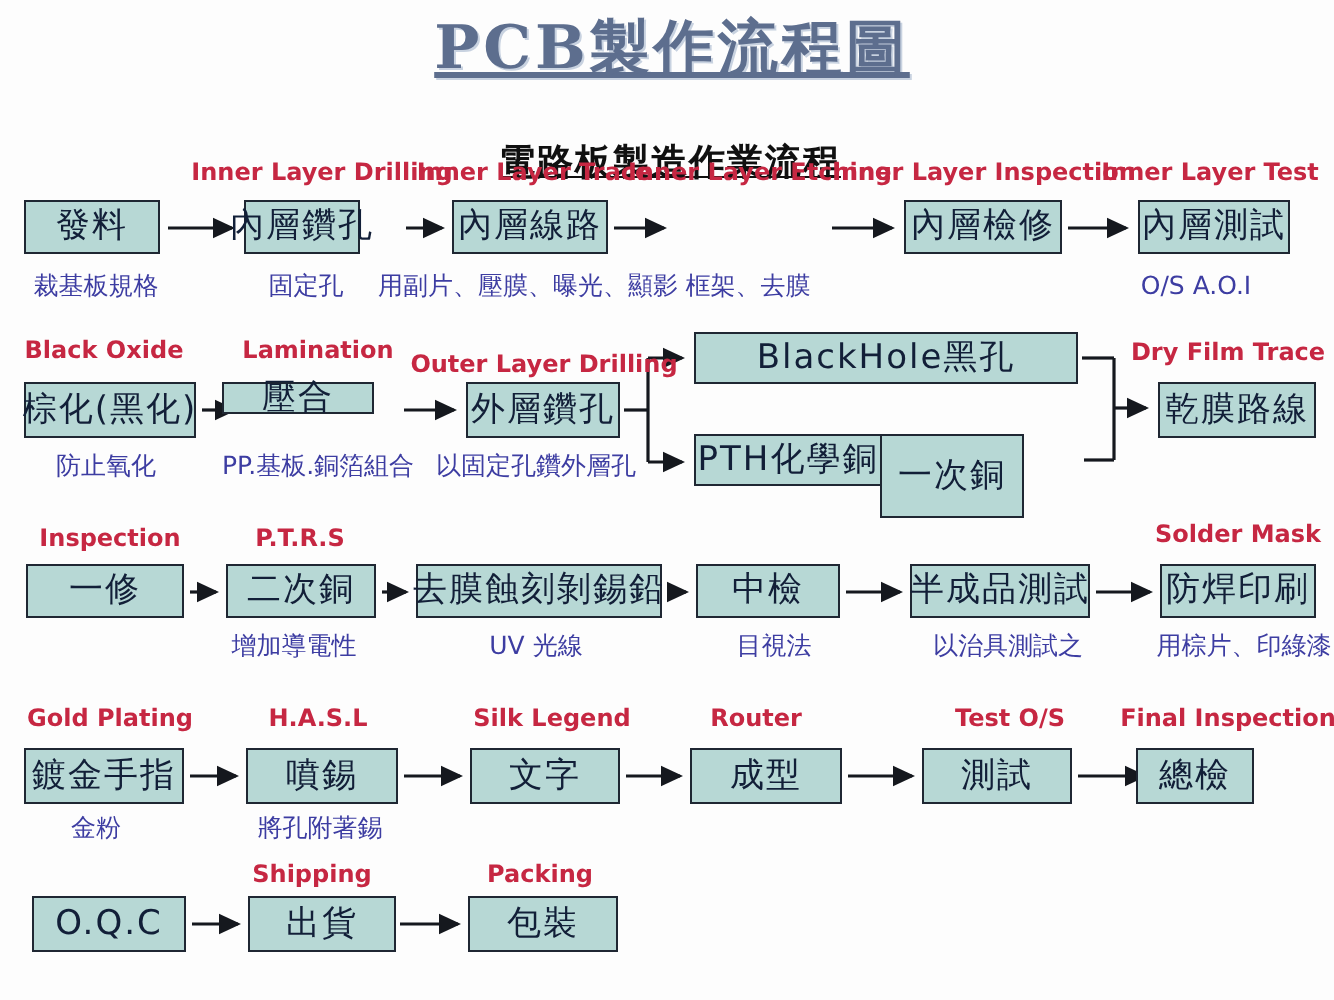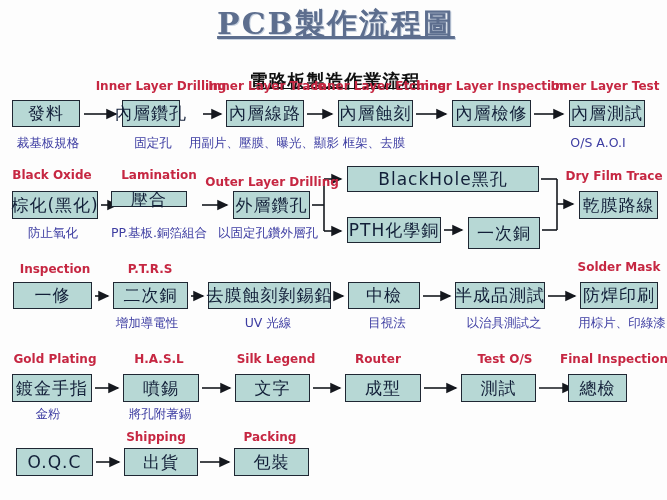--- a/index.html
+++ b/index.html
@@ -91,41 +91,40 @@
 
   <div class="rlabel" style="left:161px;top:80px">Inner Layer Drilling</div>
   <div class="rlabel" style="left:267px;top:80px">Inner Layer Trace</div>
   <div class="rlabel" style="left:380px;top:80px">Inner Layer Etching</div>
   <div class="rlabel" style="left:492px;top:80px">Inner Layer Inspection</div>
   <div class="rlabel" style="left:605px;top:80px">Inner Layer Test</div>
 
   <div class="box" style="left:12px;top:100px;width:68px;height:27px">發料</div>
   <div class="box" style="left:122px;top:100px;width:58px;height:27px">內層鑽孔</div>
   <div class="box" style="left:226px;top:100px;width:78px;height:27px">內層線路</div>
-  <div class="box" style="left:338px;top:100px;width:75px;height:27px">內層蝕刻</div>
   <div class="box" style="left:452px;top:100px;width:79px;height:27px">內層檢修</div>
   <div class="box" style="left:569px;top:100px;width:76px;height:27px">內層測試</div>
 
   <div class="clabel" style="left:48px;top:137px">裁基板規格</div>
   <div class="clabel" style="left:153px;top:137px">固定孔</div>
   <div class="clabel" style="left:264px;top:137px">用副片、壓膜、曝光、顯影</div>
   <div class="clabel" style="left:374px;top:137px">框架、去膜</div>
   <div class="clabel" style="left:598px;top:137px">O/S A.O.I</div>
 
   <div class="rlabel" style="left:52px;top:169px">Black Oxide</div>
   <div class="rlabel" style="left:159px;top:169px">Lamination</div>
   <div class="rlabel" style="left:272px;top:176px">Outer Layer Drilling</div>
   <div class="rlabel" style="left:614px;top:170px">Dry Film Trace</div>
 
   <div class="box" style="left:12px;top:191px;width:86px;height:28px">棕化(黑化)</div>
   <div class="box" style="left:111px;top:191px;width:76px;height:16px">壓合</div>
   <div class="box" style="left:233px;top:191px;width:77px;height:28px">外層鑽孔</div>
   <div class="box" style="left:347px;top:217px;width:94px;height:26px">PTH化學銅</div>
   <div class="box" style="left:347px;top:166px;width:192px;height:26px">BlackHole黑孔</div>
-  <div class="box" style="left:468px;top:217px;width:72px;height:32px">一次銅</div>
+  <div class="box" style="left:440px;top:217px;width:72px;height:42px">一次銅</div>
   <div class="box" style="left:579px;top:191px;width:79px;height:28px">乾膜路線</div>
 
   <div class="clabel" style="left:53px;top:227px">防止氧化</div>
   <div class="clabel" style="left:159px;top:227px">PP.基板.銅箔組合</div>
   <div class="clabel" style="left:268px;top:227px">以固定孔鑽外層孔</div>
 
   <div class="rlabel" style="left:55px;top:263px">Inspection</div>
   <div class="rlabel" style="left:150px;top:263px">P.T.R.S</div>
   <div class="rlabel" style="left:619px;top:261px">Solder Mask</div>
 

